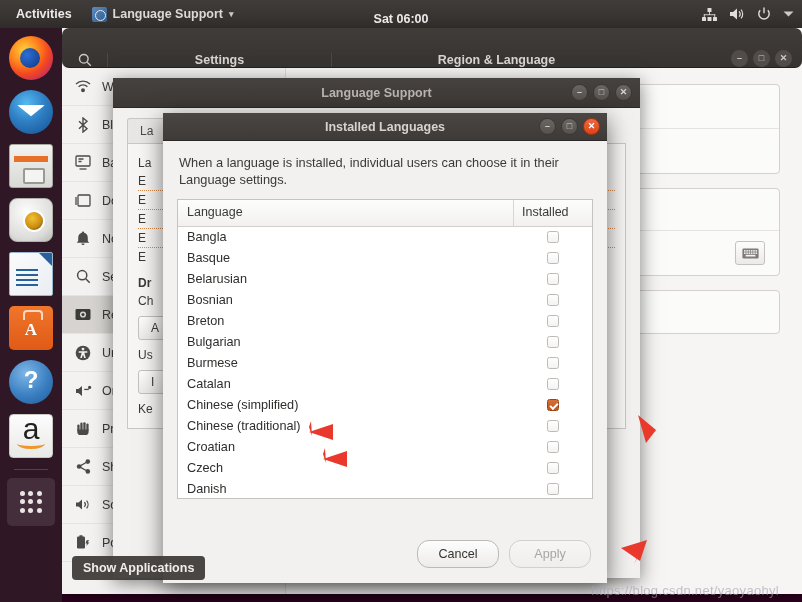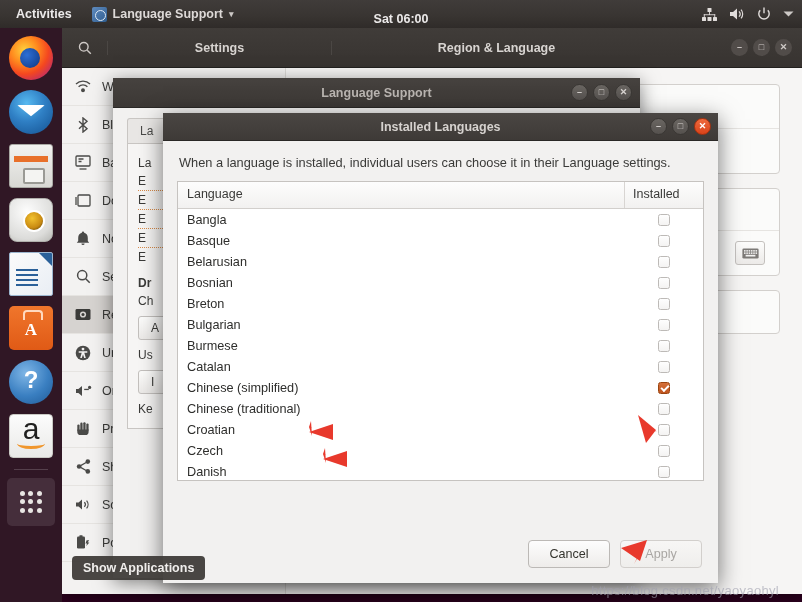--- a/index.html
+++ b/index.html
@@ -74,24 +74,25 @@
     place-items:center; padding:11px; margin-top:2px; }
   #show-apps i { width:5px; height:5px; border-radius:50%; background:#e8e6e3; display:block; }
 
   
   #settings-window {
     position: absolute; left: 62px; top: 28px; width: 740px; height: 566px;
     background: #f6f5f4; z-index: 10;
     box-shadow: 0 3px 14px rgba(0,0,0,0.45);
   }
   #settings-header {
-    height: 40px; display: flex; align-items: center;
+    height: 40px; display: flex; align-items: flex-end;
     background: linear-gradient(to bottom,#403c39,#373330);
     color: #d8d4d1; font-size: 12.5px; font-weight: bold;
     border-bottom: 1px solid #22201e;
+    border-radius: 7px;
   }
   #settings-header .hsearch {
     width: 46px; display:flex; align-items:center; justify-content:center;
     border-right:1px solid #4b4744;
   }
   #settings-header .htitle-left {
     width: 224px; display:flex; align-items:center; justify-content:center;
     border-right:1px solid #4b4744;
   }
   #settings-header .htitle-right { flex:1; display:flex; align-items:center; justify-content:center; padding-right:70px; }
@@ -131,21 +132,21 @@
     background:#e9e7e5; font-size:12px; color:#4a4a48; }
   .ls-panel { border:1px solid #c9c6c3; background:#f7f6f5; padding:10px; }
   .ls-line { padding:2px 0; color:#3b3b39; }
   .ls-dotted { border-bottom:1px dotted #d98b4a; }
   .ls-strong { font-weight:bold; margin-top:8px; }
   .ls-btn { display:inline-block; border:1px solid #c4c1be; border-radius:3px;
     background:linear-gradient(to bottom,#fdfdfc,#eceae8); padding:4px 12px; margin:6px 0; font-size:12px; }
 
   
   #dialog {
-    position:absolute; left:163px; top:113px; width:555px; height:470px;
+    position:absolute; left:163px; top:113px; width:444px; height:470px;
     background:#f2f1f0; z-index:40; box-shadow:0 6px 22px rgba(0,0,0,0.55);
   }
   #dlg-header {
     height:28px; background:linear-gradient(to bottom,#4a4643,#3e3a37);
     display:flex; align-items:center; justify-content:center; position:relative;
     color:#d6d2cf; font-size:12.5px; font-weight:bold; border-bottom:1px solid #2a2826;
   }
   #dlg-header .hbtns { position:absolute; right:7px; display:flex; gap:5px; }
   .wbtn-dark { width:17px; height:17px; border-radius:50%;
     background:linear-gradient(to bottom,#6a6662,#55514e); color:#d8d4d1;
@@ -161,21 +162,21 @@
   .lang-row { display:flex; height:21px; align-items:center; font-size:12.7px; color:#2e2e2c; }
   .lang-row .c1 { flex:1; padding-left:9px; }
   .lang-row .c2 { width:78px; display:flex; justify-content:center; }
   .cbox { width:12px; height:12px; border:1px solid #bdbab7; border-radius:2.5px;
     background:linear-gradient(to bottom,#fefefe,#f4f3f2); }
   .cbox.on { background:linear-gradient(to bottom,#d4703a,#c0551f); border-color:#9c440f; position:relative; }
   .cbox.on::after { content:""; position:absolute; left:2px; top:2.5px; width:6px; height:3px;
     border-left:2px solid #fff; border-bottom:2px solid #fff; transform:rotate(-45deg); }
   #dlg-footer { position:absolute; left:0; right:0; bottom:0; height:58px;
     display:flex; align-items:center; justify-content:flex-end; gap:10px; padding-right:16px; }
-  .dlg-btn { min-width:82px; height:28px; border:1px solid #bcb9b6; border-radius:4px;
+  .dlg-btn { min-width:82px; height:28px; border:1px solid #bcb9b6; border-radius:12px;
     background:linear-gradient(to bottom,#fdfdfd,#eeecea); font-size:12.6px; color:#35352f;
     display:flex; align-items:center; justify-content:center; }
   .dlg-btn.disabled { color:#a9a6a3; background:linear-gradient(to bottom,#f7f6f5,#efeeec); border-color:#d2cfcc; }
 
   
   #tooltip {
     position:absolute; left:72px; top:556px; z-index:120;
     background:rgba(60,57,54,0.93); color:#f0eeec; font-size:12.5px;
     padding:5px 11px; border-radius:4px; font-weight:bold;
   }

